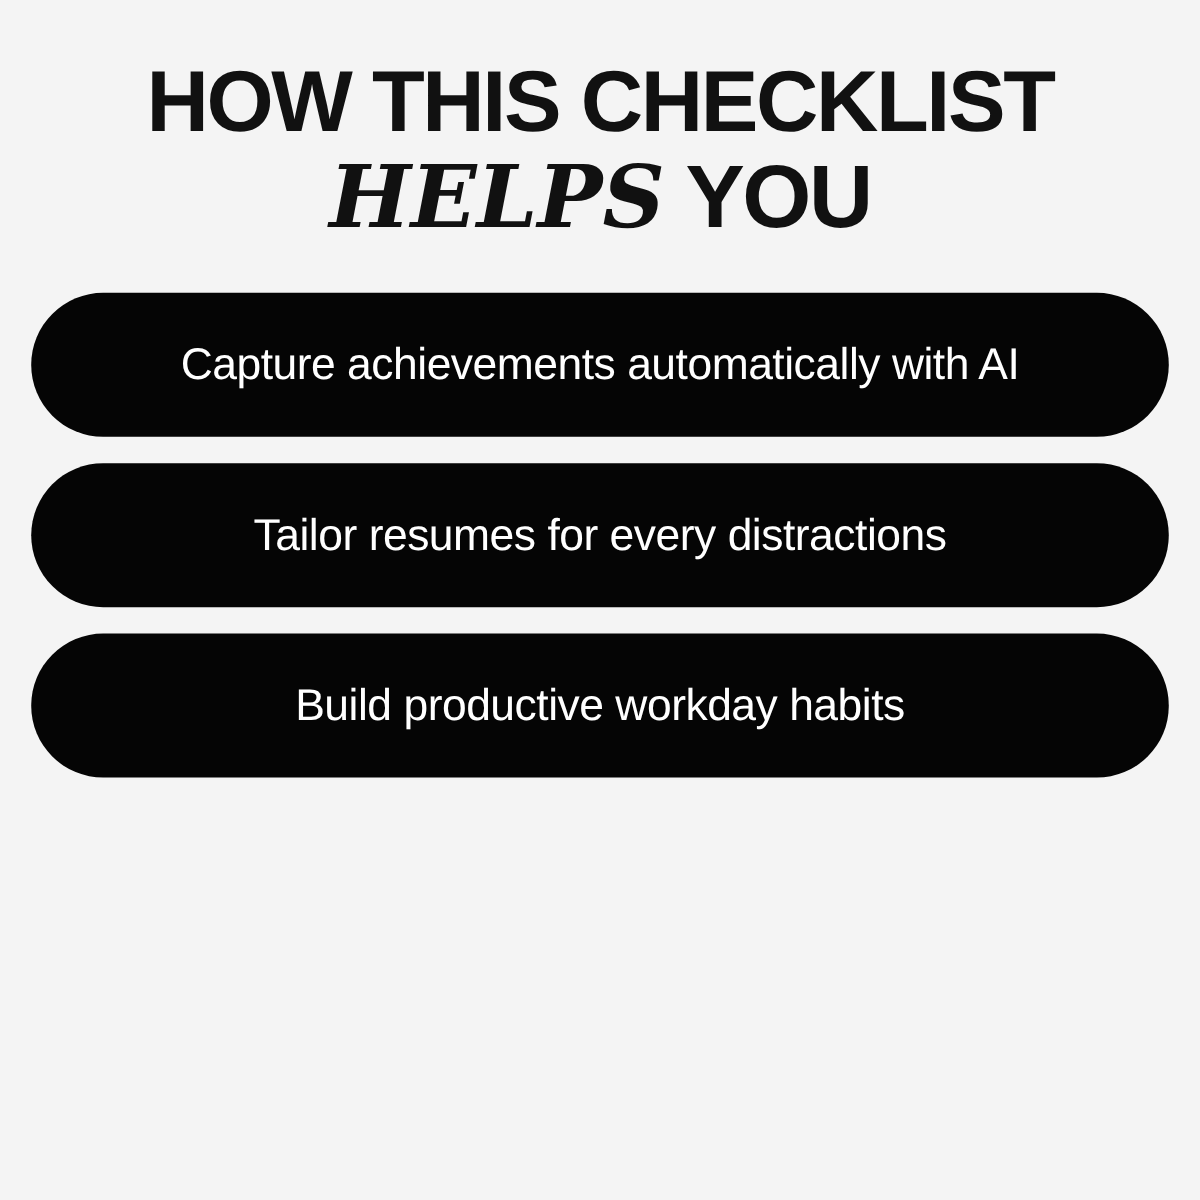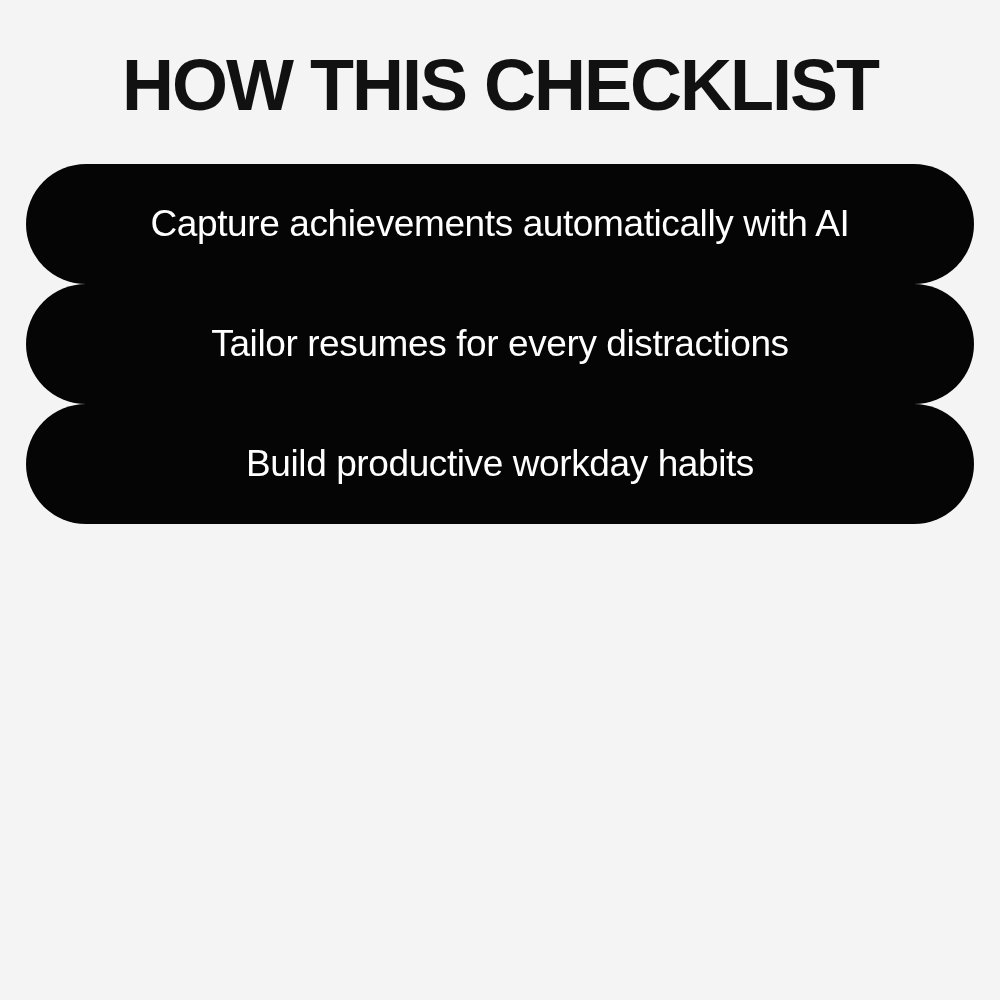--- a/index.html
+++ b/index.html
@@ -49,20 +49,21 @@
     font-family: "DejaVu Serif", serif;
     font-style: italic;
     font-weight: 700;
     font-size: 72px;
     letter-spacing: 0px;
   }
   .list {
     margin-top: 46px;
     display: flex;
     flex-direction: column;
+    gap: 22px;
   }
   .pill {
     background: #050505;
     color: #ffffff;
     border-radius: 62px;
     height: 120px;
     display: flex;
     align-items: center;
     justify-content: center;
     text-align: center;
@@ -77,20 +78,21 @@
     line-height: 1.15;
   }
 </style>
 </head>
 <body>
 
 <div class="page">
 
   <h1 class="headline">
     <span class="headline-line1">HOW THIS CHECKLIST</span>
+    <span class="headline-line2"><span class="headline-em">HELPS</span> <span>YOU</span></span>
   </h1>
 
   <div class="list">
     <div class="pill">
       <span class="pill-text">Capture achievements automatically with AI</span>
     </div>
     <div class="pill">
       <span class="pill-text">Tailor resumes for every distractions</span>
     </div>
     <div class="pill">

